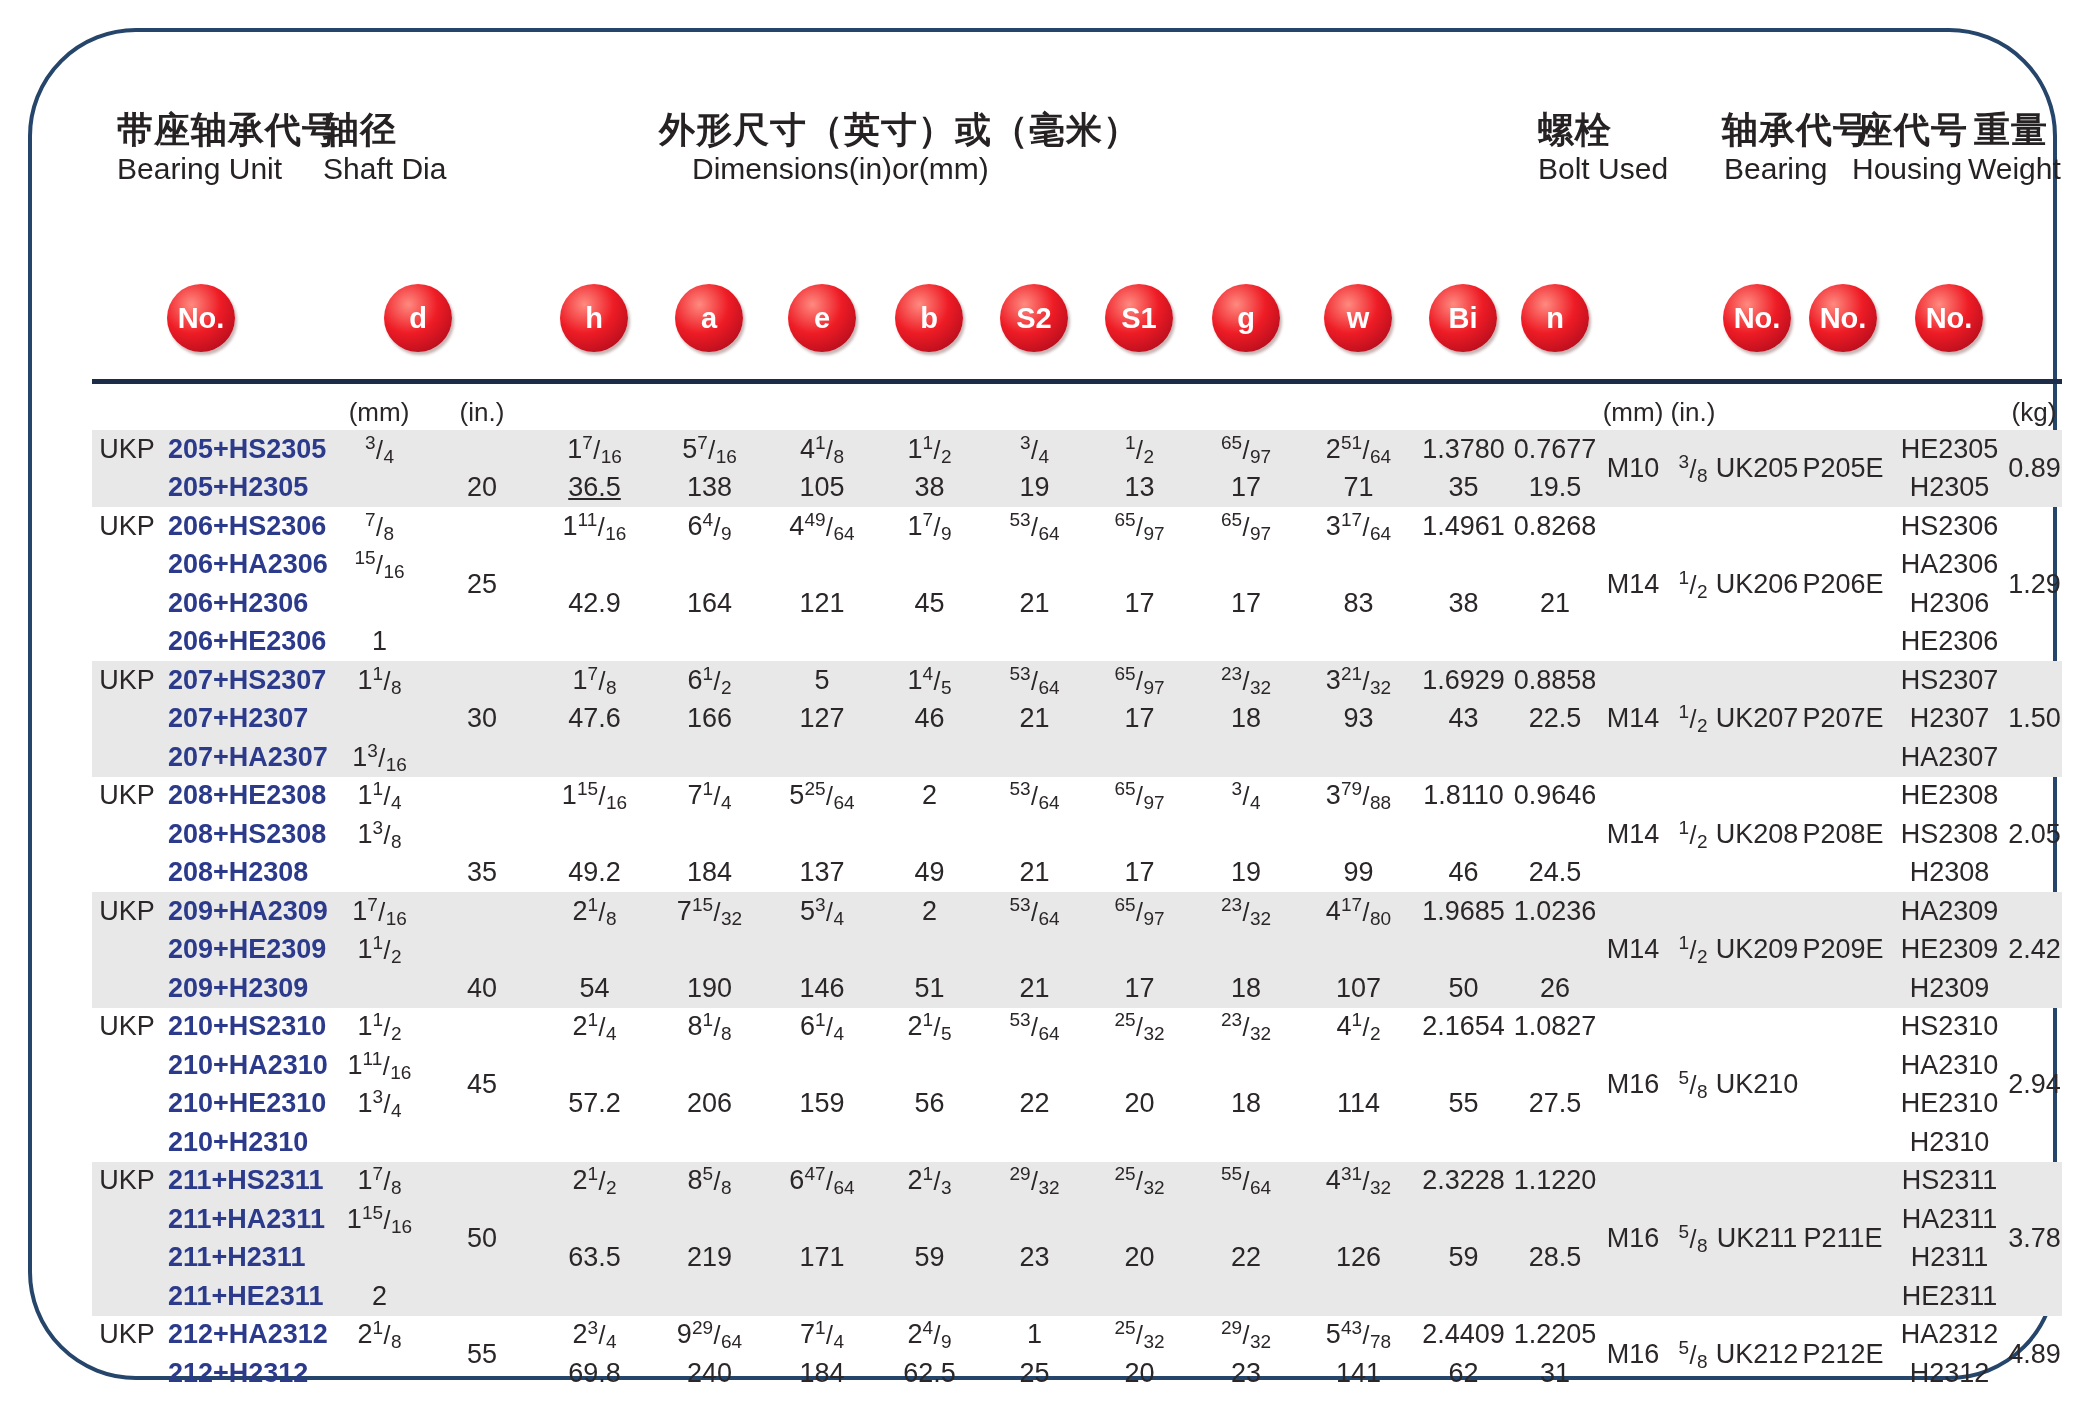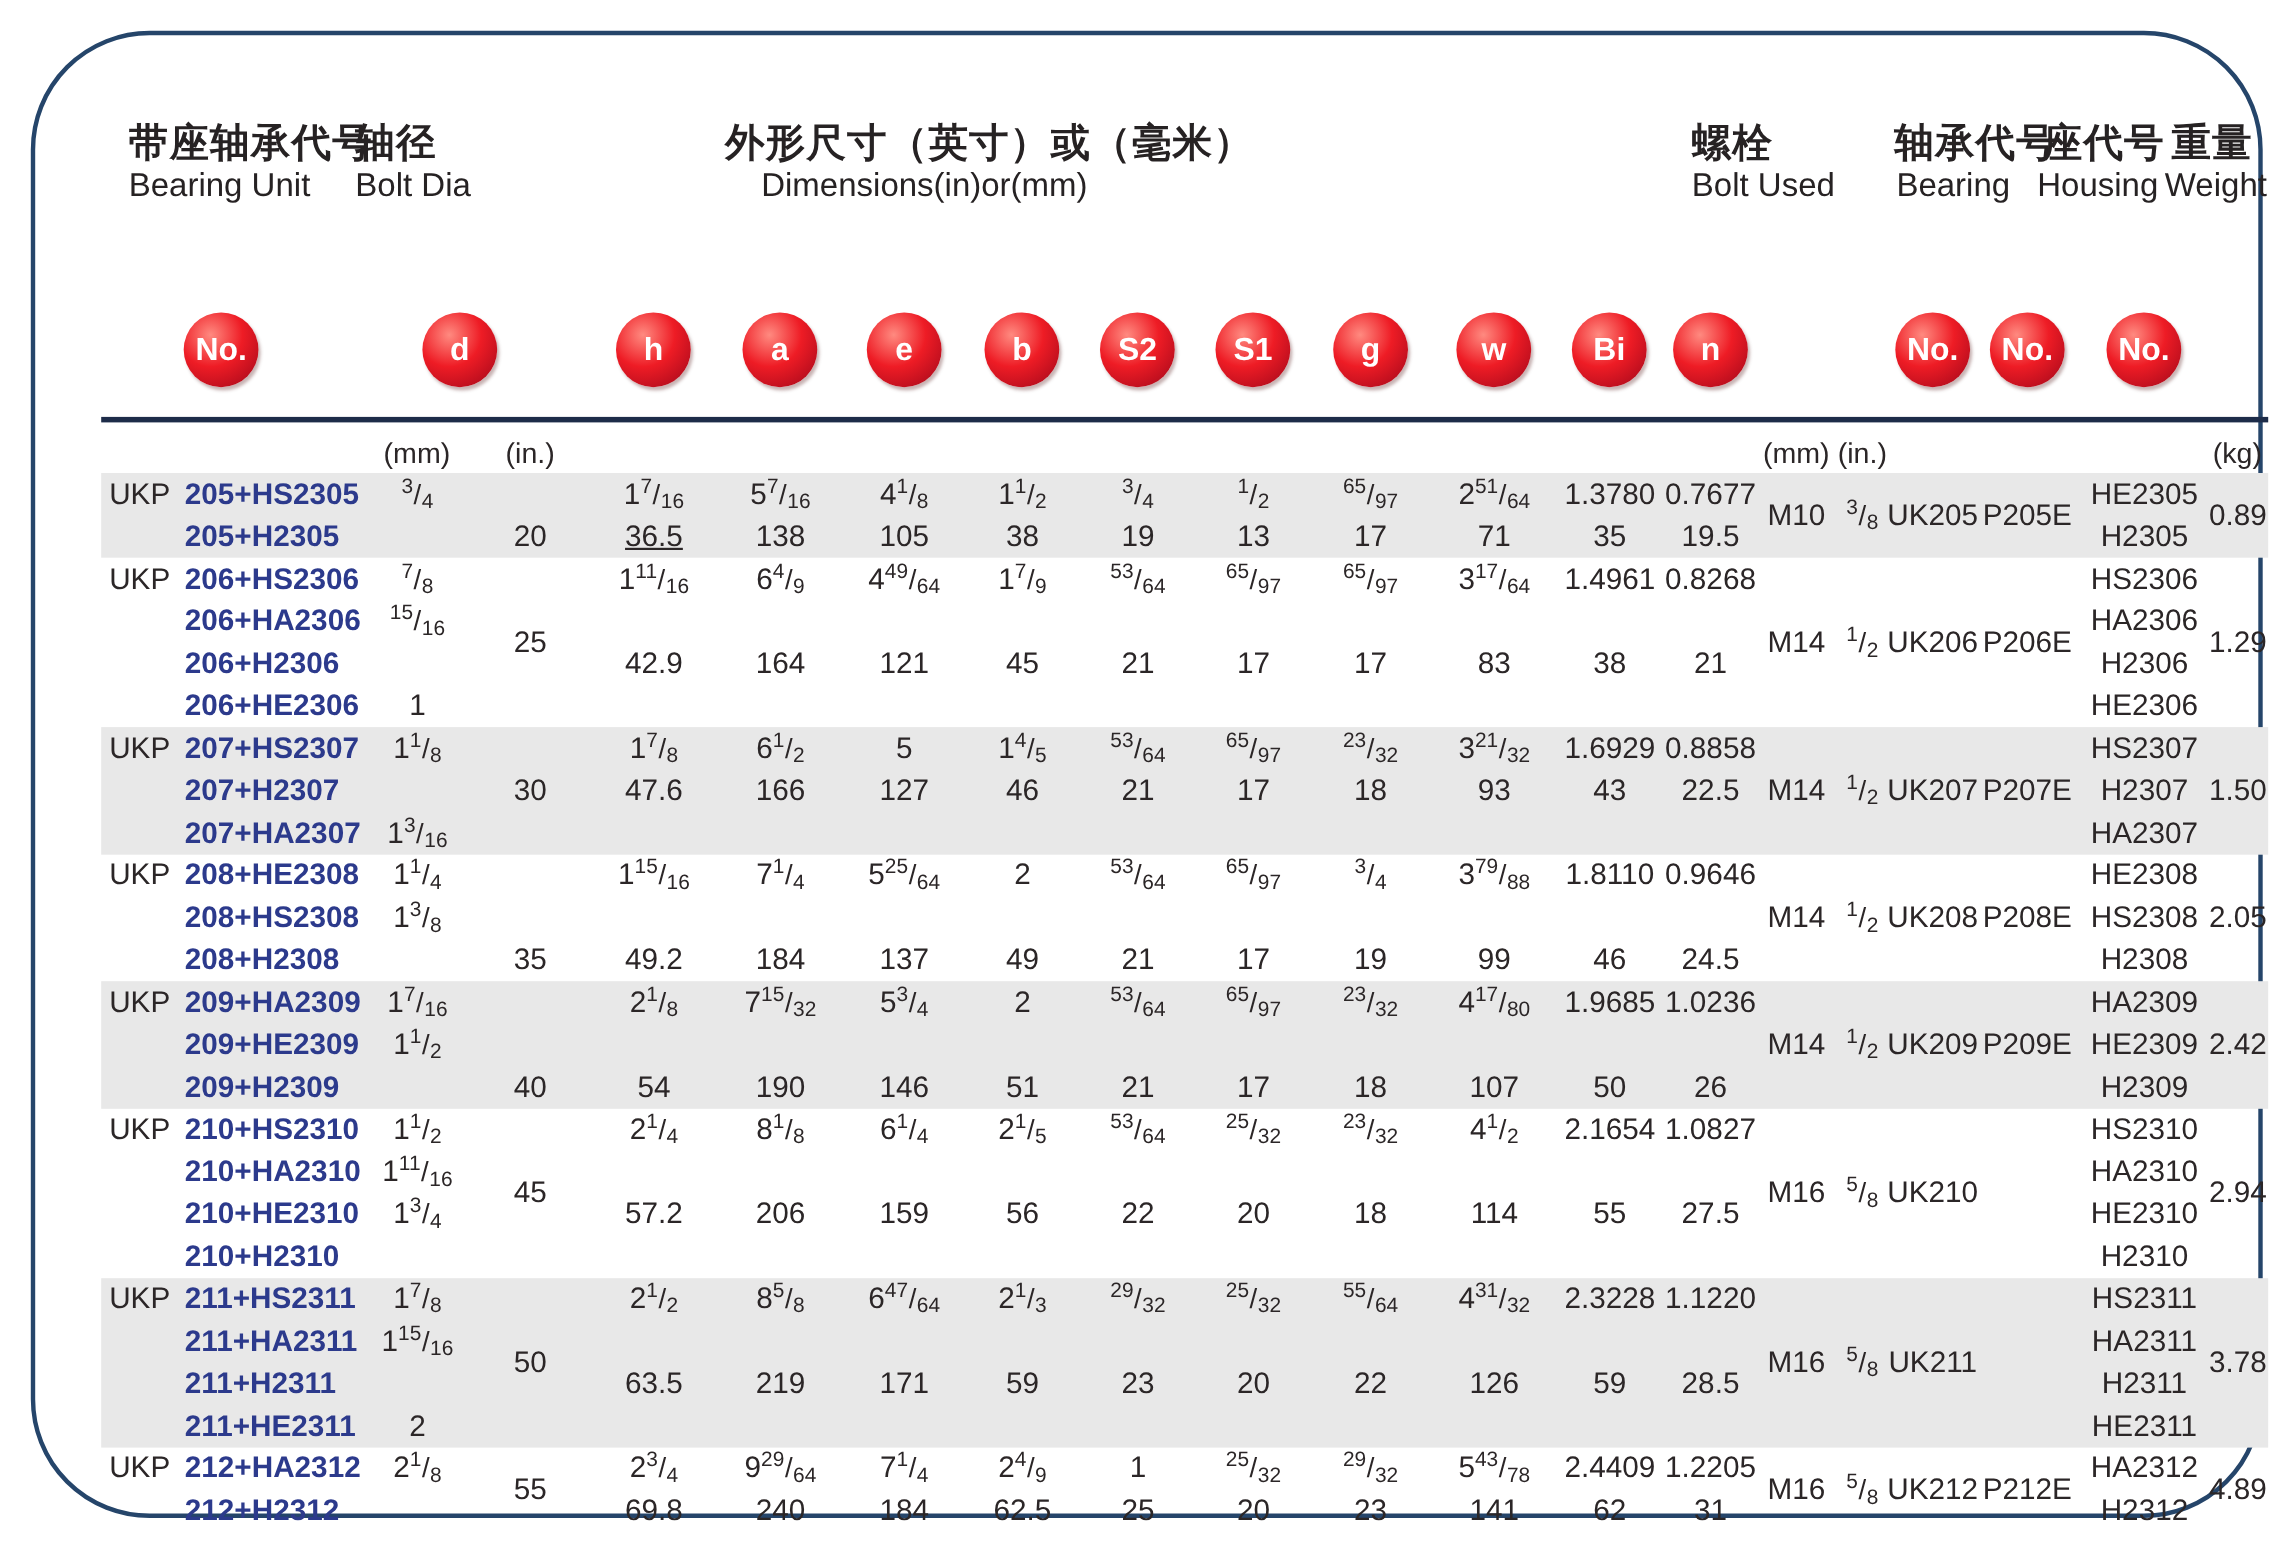--- a/index.html
+++ b/index.html
@@ -38,21 +38,21 @@
 </style>
 </head>
 <body>
 
 <div class="page">
   <div class="card">
 
     <div class="hzh" style="left:85px;top:74px">带座轴承代号</div>
     <div class="hen" style="left:85px;top:120px">Bearing Unit</div>
     <div class="hzh" style="left:291px;top:74px">轴径</div>
-    <div class="hen" style="left:291px;top:120px">Bolt Dia</div>
+    <div class="hen" style="left:291px;top:120px">Shaft Dia</div>
     <div class="hzh" style="left:627px;top:74px">外形尺寸（英寸）或（毫米）</div>
     <div class="hen" style="left:660px;top:120px">Dimensions(in)or(mm)</div>
     <div class="hzh" style="left:1506px;top:74px">螺栓</div>
     <div class="hen" style="left:1506px;top:120px">Bolt Used</div>
     <div class="hzh" style="left:1690px;top:74px">轴承代号</div>
     <div class="hen" style="left:1692px;top:120px">Bearing</div>
     <div class="hzh" style="left:1825px;top:74px">座代号</div>
     <div class="hen" style="left:1820px;top:120px">Housing</div>
     <div class="hzh" style="left:1942px;top:74px">重量</div>
     <div class="hen" style="left:1936px;top:120px">Weight</div>
@@ -354,20 +354,21 @@
         <div class="cell model" style="grid-area: 19 / 2;">210+H2310</div>
         <div class="cell" style="grid-area: 19 / 19;">H2310</div>
         <div class="band" style="grid-row: 20 / span 4;"></div>
         <div class="cell prefix" style="grid-area: 20 / 1;">UKP</div>
         <div class="cell" style="grid-area: 20 / 4 / span 4;">50</div>
         <div class="cell" style="grid-area: 20 / 15 / span 4;">M16</div>
         <div class="cell" style="grid-area: 20 / 16 / span 4;">
           <span class="fr"><span class="nu">5</span><span class="sl">/</span><span class="de">8</span></span>
         </div>
         <div class="cell" style="grid-area: 20 / 17 / span 4;">UK211</div>
+        <div class="cell" style="grid-area: 20 / 18 / span 4;">P211E</div>
         <div class="cell" style="grid-area: 20 / 20 / span 4;">3.78</div>
         <div class="cell model" style="grid-area: 20 / 2;">211+HS2311</div>
         <div class="cell" style="grid-area: 20 / 3;">1 <span class="fr"><span class="nu">7</span><span class="sl">/</span><span class="de">8</span></span></div>
         <div class="cell" style="grid-area: 20 / 5;">2 <span class="fr"><span class="nu">1</span><span class="sl">/</span><span class="de">2</span></span></div>
         <div class="cell" style="grid-area: 20 / 6;">8 <span class="fr"><span class="nu">5</span><span class="sl">/</span><span class="de">8</span></span></div>
         <div class="cell" style="grid-area: 20 / 7;">6 <span class="fr"><span class="nu">47</span><span class="sl">/</span><span class="de">64</span></span></div>
         <div class="cell" style="grid-area: 20 / 8;">2 <span class="fr"><span class="nu">1</span><span class="sl">/</span><span class="de">3</span></span></div>
         <div class="cell" style="grid-area: 20 / 9;">
           <span class="fr"><span class="nu">29</span><span class="sl">/</span><span class="de">32</span></span>
         </div>

